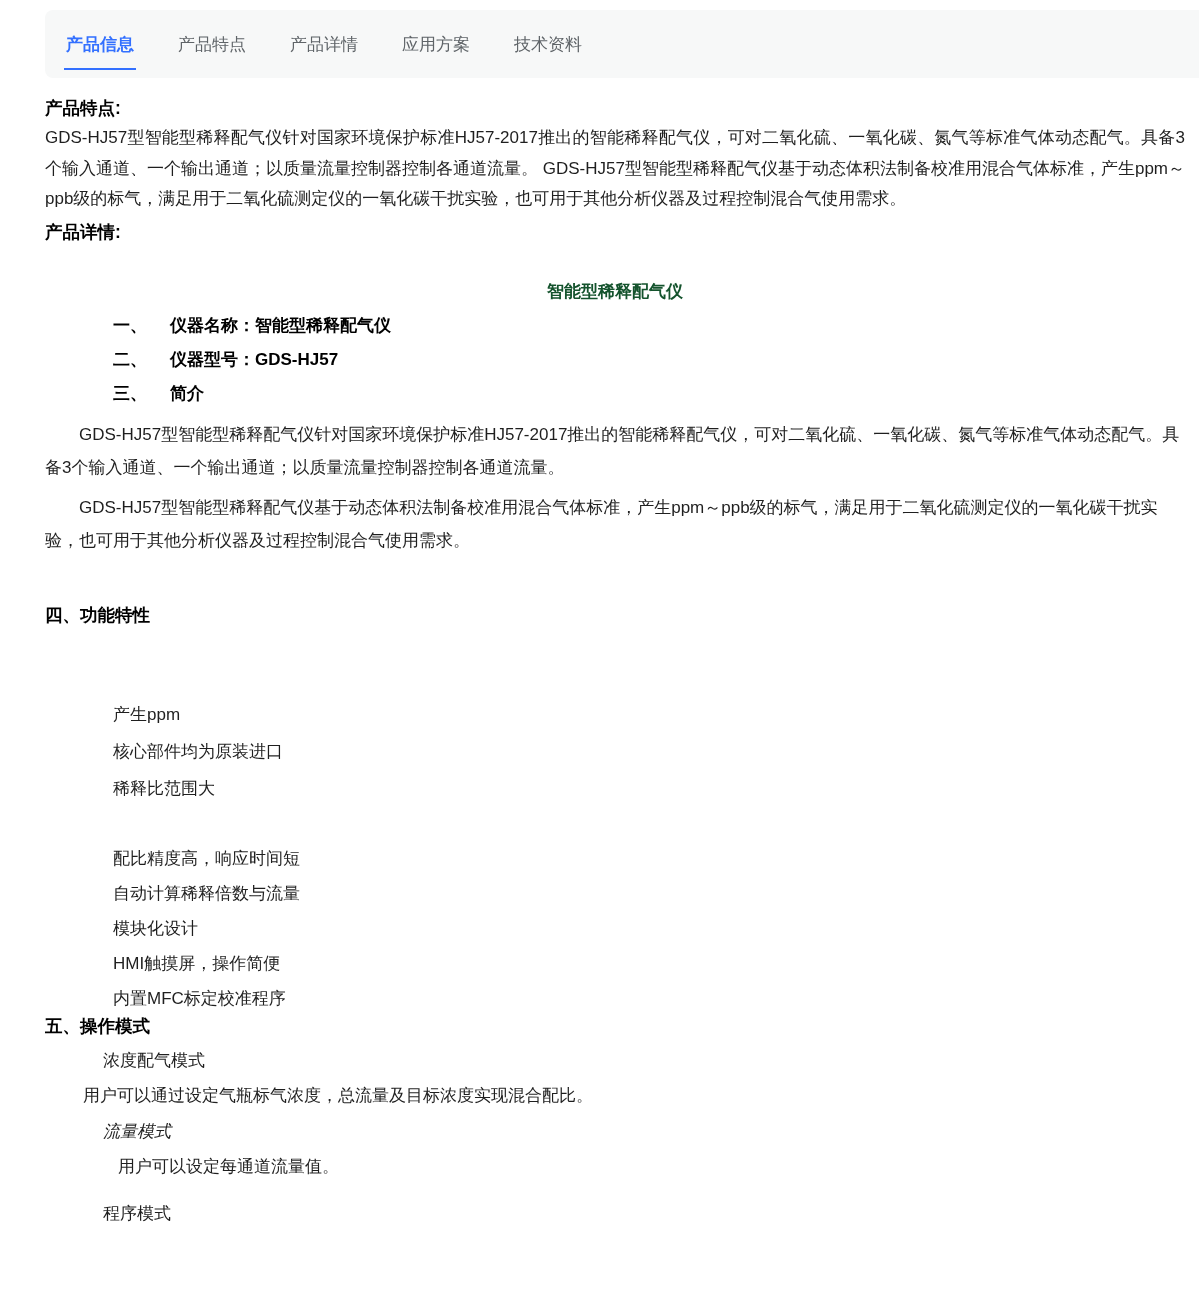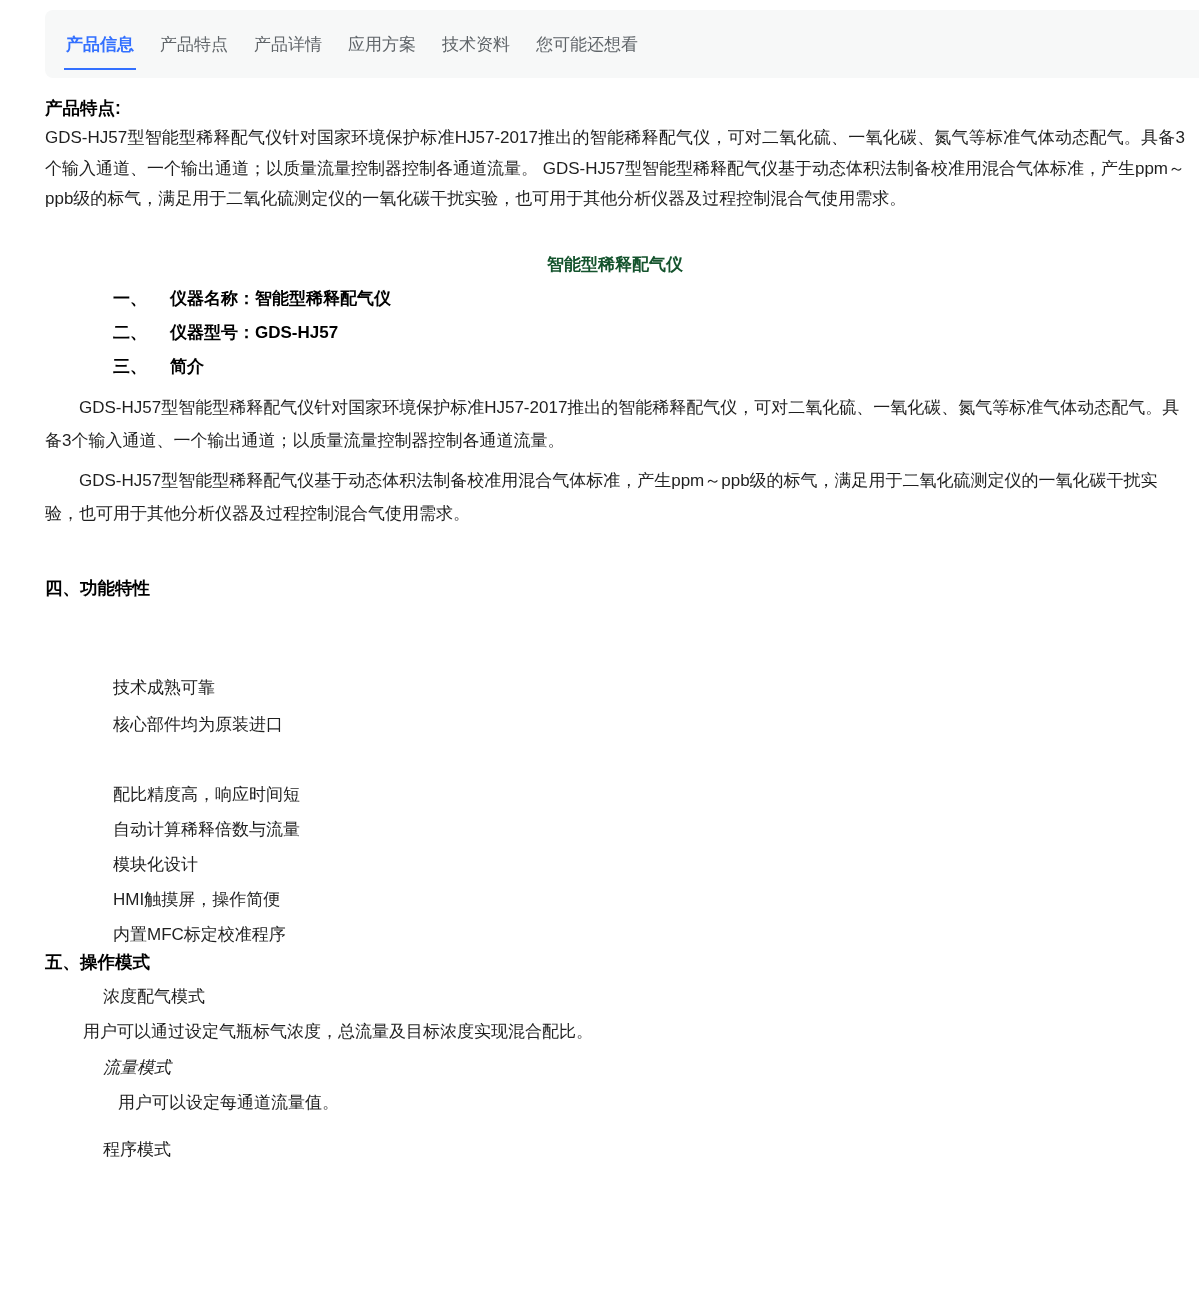--- a/index.html
+++ b/index.html
@@ -10,21 +10,21 @@
     background:#ffffff; color:#1f1f1f;
     font-family:"Liberation Sans", sans-serif;
     font-size:17px;
   }
 
   
   .tabbar {
     margin:10px 0 0 45px; height:68px;
     background:#f7f8f8; border-radius:8px 0 0 8px;
     display:flex; align-items:center;
-    padding-left:19px; gap:22px;
+    padding-left:19px; gap:40px;
   }
   .tab {
     position:relative; font-size:17px; color:#5f6468;
     cursor:pointer; padding:22px 2px; white-space:nowrap;
   }
   .tab.active { color:var(--accent); font-weight:700; }
   .tab.active::after {
     content:""; position:absolute; left:0; right:0; bottom:8px;
     height:2px; background:var(--accent);
   }
@@ -64,48 +64,49 @@
 </style>
 </head>
 <body>
 
 <nav class="tabbar">
   <div class="tab active">产品信息</div>
   <div class="tab">产品特点</div>
   <div class="tab">产品详情</div>
   <div class="tab">应用方案</div>
   <div class="tab">技术资料</div>
-  <div class="tab">您可能还想看</div>
 </nav>
 
 <main class="content">
 
   <div class="sec-heading" id="features-heading">产品特点:</div>
   <p class="para" id="features-body" style="margin-bottom:0;">GDS-HJ57型智能型稀释配气仪针对国家环境保护标准HJ57-2017推出的智能稀释配气仪，可对二氧化硫、一氧化碳、氮气等标准气体动态配气。具备3个输入通道、一个输出通道；以质量流量控制器控制各通道流量。 GDS-HJ57型智能型稀释配气仪基于动态体积法制备校准用混合气体标准，产生ppm～ppb级的标气，满足用于二氧化硫测定仪的一氧化碳干扰实验，也可用于其他分析仪器及过程控制混合气使用需求。</p>
 
+  <div class="sec-heading" id="details-heading">产品详情:</div>
 
   <div class="product-title">智能型稀释配气仪</div>
 
   <div class="spec-item">
     <span class="spec-num">一、</span><span>仪器名称：智能型稀释配气仪</span>
   </div>
   <div class="spec-item">
     <span class="spec-num">二、</span><span>仪器型号：GDS-HJ57</span>
   </div>
   <div class="spec-item">
     <span class="spec-num">三、</span><span>简介</span>
   </div>
 
   <p class="intro-para" id="intro-para-1">GDS-HJ57型智能型稀释配气仪针对国家环境保护标准HJ57-2017推出的智能稀释配气仪，可对二氧化硫、一氧化碳、氮气等标准气体动态配气。具备3个输入通道、一个输出通道；以质量流量控制器控制各通道流量。</p>
   <p class="intro-para" id="intro-para-2">GDS-HJ57型智能型稀释配气仪基于动态体积法制备校准用混合气体标准，产生ppm～ppb级的标气，满足用于二氧化硫测定仪的一氧化碳干扰实验，也可用于其他分析仪器及过程控制混合气使用需求。</p>
 
   <div class="sec-heading" id="functional-heading">四、功能特性</div>
 
-  <div class="feature-item" id="feature-0">技术成熟可靠</div>
+  <div class="feature-item" id="feature-0">产生ppm</div>
   <div class="feature-item" id="feature-1">核心部件均为原装进口</div>
+  <div class="feature-item" id="feature-2">稀释比范围大</div>
   <div class="feature-item" id="feature-3">配比精度高，响应时间短</div>
   <div class="feature-item" id="feature-4">自动计算稀释倍数与流量</div>
   <div class="feature-item" id="feature-5">模块化设计</div>
   <div class="feature-item" id="feature-6">HMI触摸屏，操作简便</div>
   <div class="feature-item" id="feature-7">内置MFC标定校准程序</div>
 
   <div class="sec-heading" id="modes-heading">五、操作模式</div>
 
   <div class="mode-line mode-name" id="mode-name-0">浓度配气模式</div>
   <div class="mode-line" id="mode-desc-0">用户可以通过设定气瓶标气浓度，总流量及目标浓度实现混合配比。</div>

